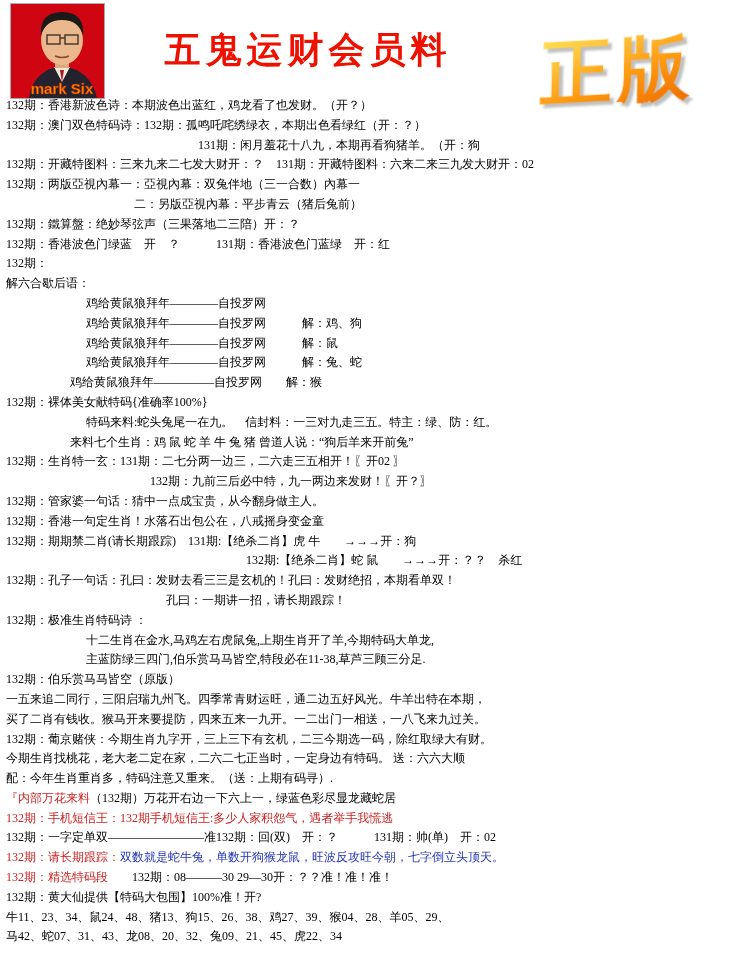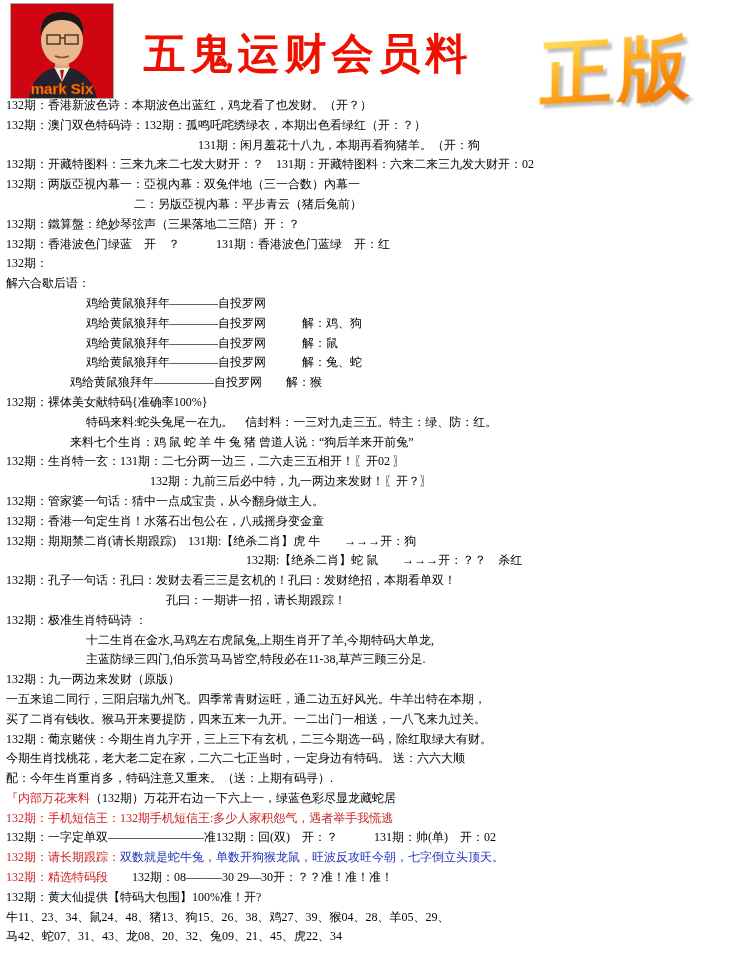--- a/index.html
+++ b/index.html
@@ -1,23 +1,23 @@
 <!DOCTYPE html>
 <html><head>
 <meta charset="utf-8">
 <style>
   html,body{margin:0;padding:0;background:#ffffff;}
   #page{position:relative;width:732px;height:969px;background:#ffffff;overflow:hidden;
         font-family:"Liberation Serif",serif;}
   
   #header{position:relative;width:732px;height:96px;}
-  #photo{position:absolute;left:10px;top:3px;width:104px;height:96px;background:#f9a8d4;
+  #photo{position:absolute;left:10px;top:3px;width:95px;height:96px;background:#f9a8d4;
          border:1px solid #aaa;box-sizing:border-box;overflow:hidden;}
   #page-title{position:absolute;left:128px;top:26px;width:360px;text-align:center;
-         color:#ee1100;font-size:42px;font-weight:bold;letter-spacing:5px;white-space:nowrap;
+         color:#ee1100;font-size:36px;font-weight:bold;letter-spacing:5px;white-space:nowrap;
          font-family:"Liberation Serif",serif;}
   #badge{position:absolute;left:540px;top:34px;font-size:72px;font-weight:bold;line-height:1;
          letter-spacing:6px;transform:rotate(-3deg) skewX(-4deg);
          background:linear-gradient(160deg,#ffd84f 10%,#ff9c12 55%,#f07400 90%);
          -webkit-background-clip:text;background-clip:text;color:transparent;
          filter:drop-shadow(4px 4px 1px #c0c0c0);
          font-family:"Liberation Sans",sans-serif;z-index:3;}
   
   #content{position:absolute;left:0;top:96px;width:732px;padding-left:6px;box-sizing:border-box;}
   .line{height:19.8px;line-height:19.8px;font-size:12px;white-space:pre;overflow:visible;}
@@ -85,21 +85,21 @@
       <div class="line" style="padding-left: 144px;"><span class="seg-black">132期：九前三后必中特，九一两边来发财！〖开？〗</span></div>
       <div class="line"><span class="seg-black">132期：管家婆一句话：猜中一点成宝贵，从今翻身做主人。</span></div>
       <div class="line"><span class="seg-black">132期：香港一句定生肖！水落石出包公在，八戒摇身变金童</span></div>
       <div class="line"><span class="seg-black">132期：期期禁二肖(请长期跟踪)　131期:【绝杀二肖】虎 牛　　→→→开：狗</span></div>
       <div class="line" style="padding-left: 240px;"><span class="seg-black">132期:【绝杀二肖】蛇 鼠　　→→→开：？？　杀红</span></div>
       <div class="line"><span class="seg-black">132期：孔子一句话：孔曰：发财去看三三是玄机的！孔曰：发财绝招，本期看单双！</span></div>
       <div class="line" style="padding-left: 160px;"><span class="seg-black">孔曰：一期讲一招，请长期跟踪！</span></div>
       <div class="line"><span class="seg-black">132期：极准生肖特码诗 ：</span></div>
       <div class="line" style="padding-left: 80px;"><span class="seg-black">十二生肖在金水,马鸡左右虎鼠兔,上期生肖开了羊,今期特码大单龙,</span></div>
       <div class="line" style="padding-left: 80px;"><span class="seg-black">主蓝防绿三四门,伯乐赏马马皆空,特段必在11-38,草芦三顾三分足.</span></div>
-      <div class="line"><span class="seg-black">132期：九一两边来发财（原版）</span></div>
+      <div class="line"><span class="seg-black">132期：伯乐赏马马皆空（原版）</span></div>
       <div class="line"><span class="seg-black">一五来追二同行，三阳启瑞九州飞。四季常青财运旺，通二边五好风光。牛羊出特在本期，</span></div>
       <div class="line"><span class="seg-black">买了二肖有钱收。猴马开来要提防，四来五来一九开。一二出门一相送，一八飞来九过关。</span></div>
       <div class="line"><span class="seg-black">132期：葡京赌侠：今期生肖九字开，三上三下有玄机，二三今期选一码，除红取绿大有财。</span></div>
       <div class="line"><span class="seg-black">今期生肖找桃花，老大老二定在家，二六二七正当时，一定身边有特码。 送：六六大顺</span></div>
       <div class="line"><span class="seg-black">配：今年生肖重肖多，特码注意又重来。（送：上期有码寻）.</span></div>
       <div class="line"><span class="seg-red">『内部万花来料</span><span class="seg-black">（132期）万花开右边一下六上一，绿蓝色彩尽显龙藏蛇居</span></div>
       <div class="line"><span class="seg-red">132期：手机短信王：132期手机短信王:多少人家积怨气，遇者举手我慌逃</span></div>
       <div class="line"><span class="seg-black">132期：一字定单双————————准132期：回(双)　开：？　　　131期：帅(单)　开：02</span></div>
       <div class="line"><span class="seg-red">132期：请长期跟踪：</span><span class="seg-blue">双数就是蛇牛兔，单数开狗猴龙鼠，旺波反攻旺今朝，七字倒立头顶天。</span></div>
       <div class="line"><span class="seg-red">132期：精选特码段</span><span class="seg-black">　　132期：08———30 29—30开：？？准！准！准！</span></div>

